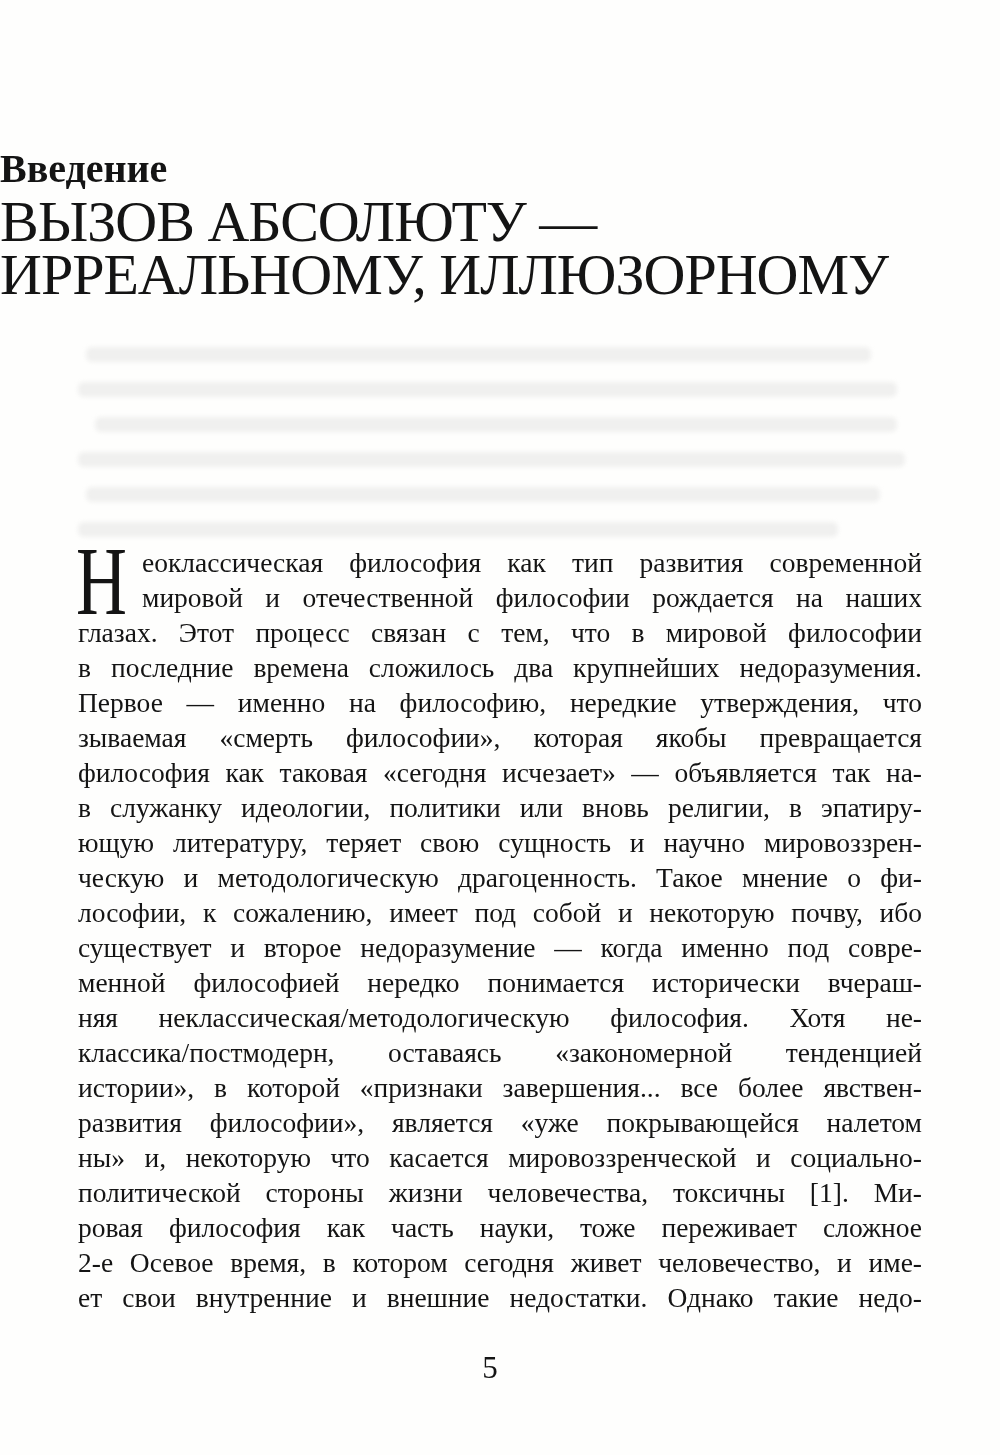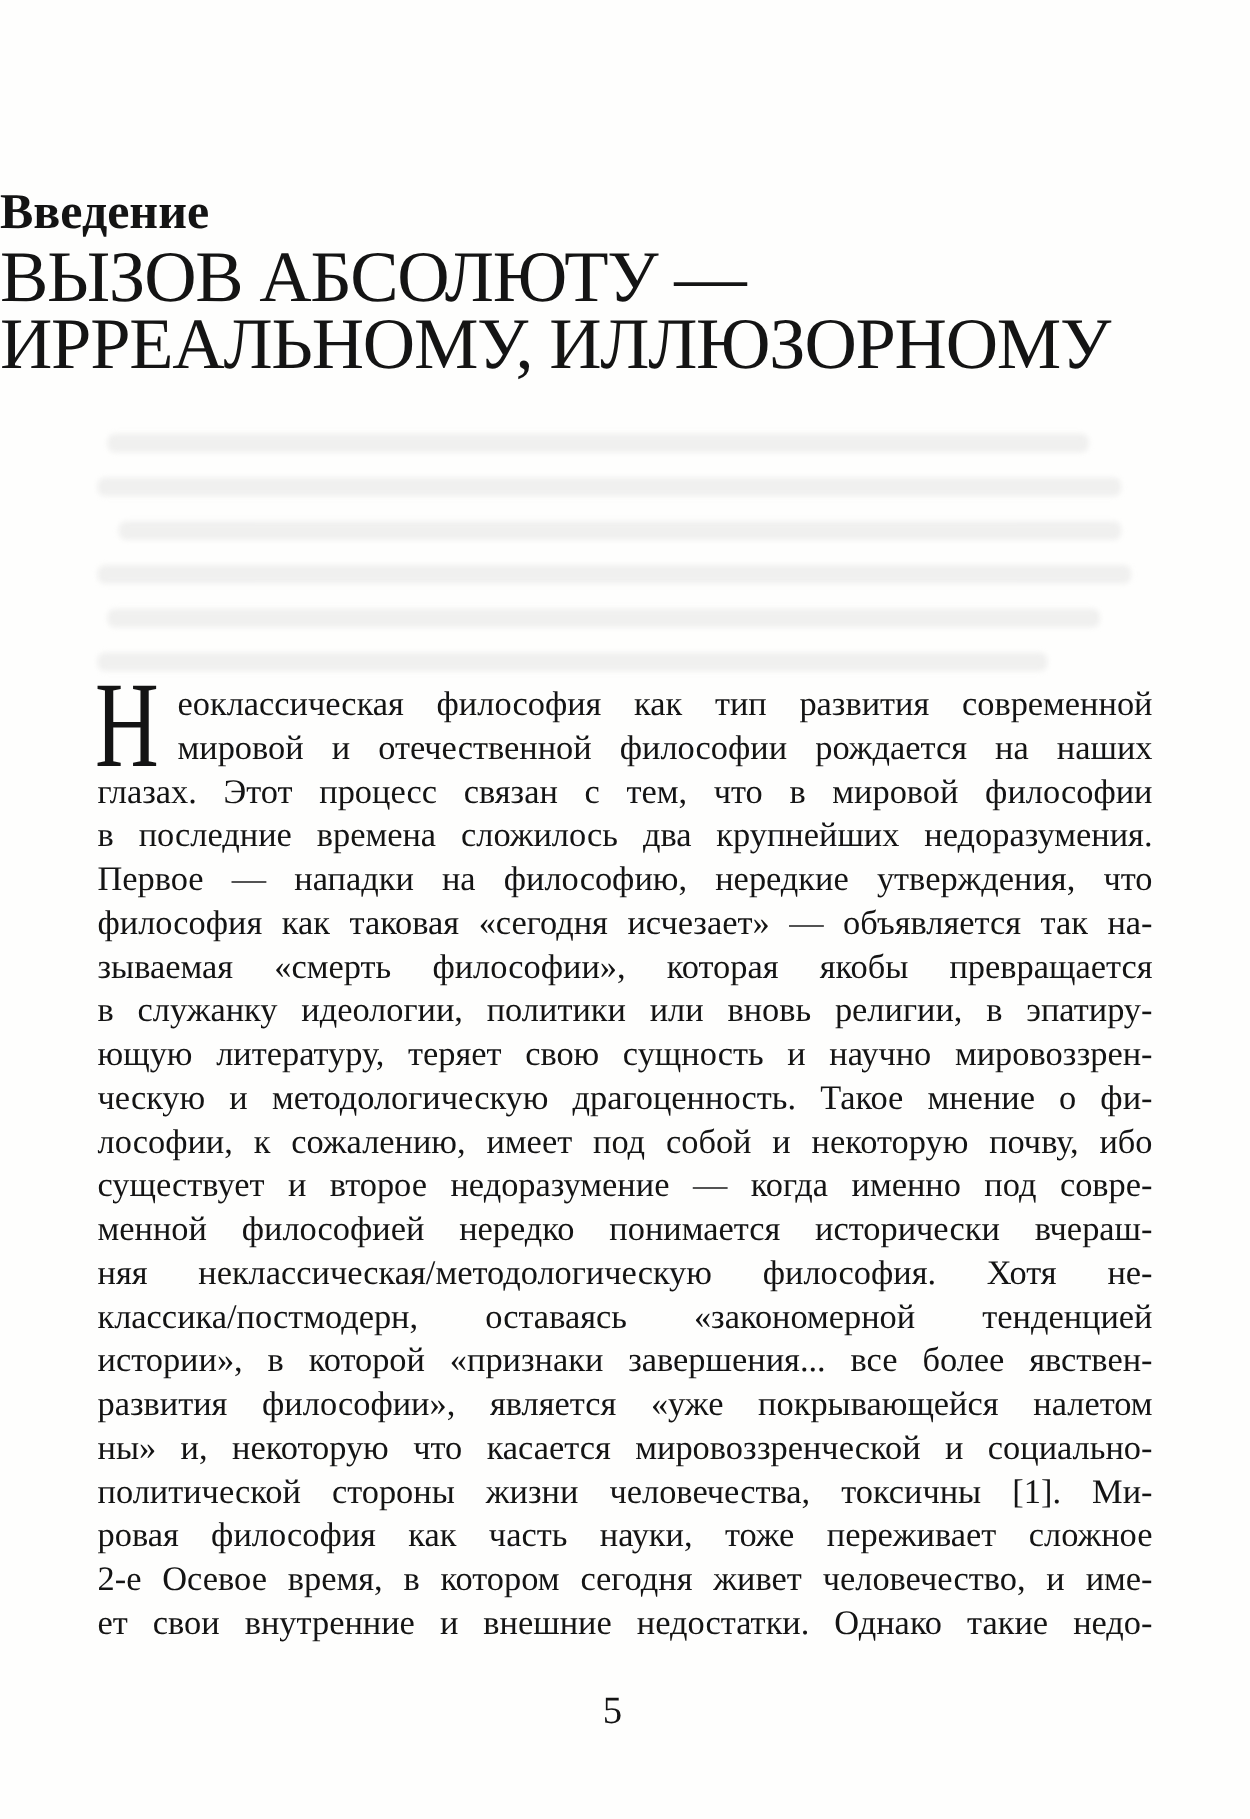--- a/index.html
+++ b/index.html
@@ -117,23 +117,23 @@
     <div class="ghost-line" style="width:90%;"></div>
   </div>
 
   <main class="body-text">
     <span class="drop-cap">Н</span>
     <div id="lines">
         <div class="line indent">еоклассическая философия как тип развития современной</div>
         <div class="line indent">мировой и отечественной философии рождается на наших</div>
         <div class="line">глазах. Этот процесс связан с тем, что в мировой философии</div>
         <div class="line">в последние времена сложилось два крупнейших недоразумения.</div>
-        <div class="line">Первое — нападки на философию, нередкие утверждения, что</div>
+        <div class="line">Первое — именно на философию, нередкие утверждения, что</div>
+        <div class="line">зываемая «смерть философии», которая якобы превращается</div>
         <div class="line">философия как таковая «сегодня исчезает» — объявляется так на-</div>
-        <div class="line">зываемая «смерть философии», которая якобы превращается</div>
         <div class="line">в служанку идеологии, политики или вновь религии, в эпатиру-</div>
         <div class="line">ющую литературу, теряет свою сущность и научно мировоззрен-</div>
         <div class="line">ческую и методологическую драгоценность. Такое мнение о фи-</div>
         <div class="line">лософии, к сожалению, имеет под собой и некоторую почву, ибо</div>
         <div class="line">существует и второе недоразумение — когда именно под совре-</div>
         <div class="line">менной философией нередко понимается исторически вчераш-</div>
         <div class="line">няя неклассическая/методологическую философия. Хотя не-</div>
         <div class="line">классика/постмодерн, оставаясь «закономерной тенденцией</div>
         <div class="line">истории», в которой «признаки завершения... все более явствен-</div>
         <div class="line">развития философии», является «уже покрывающейся налетом</div>

